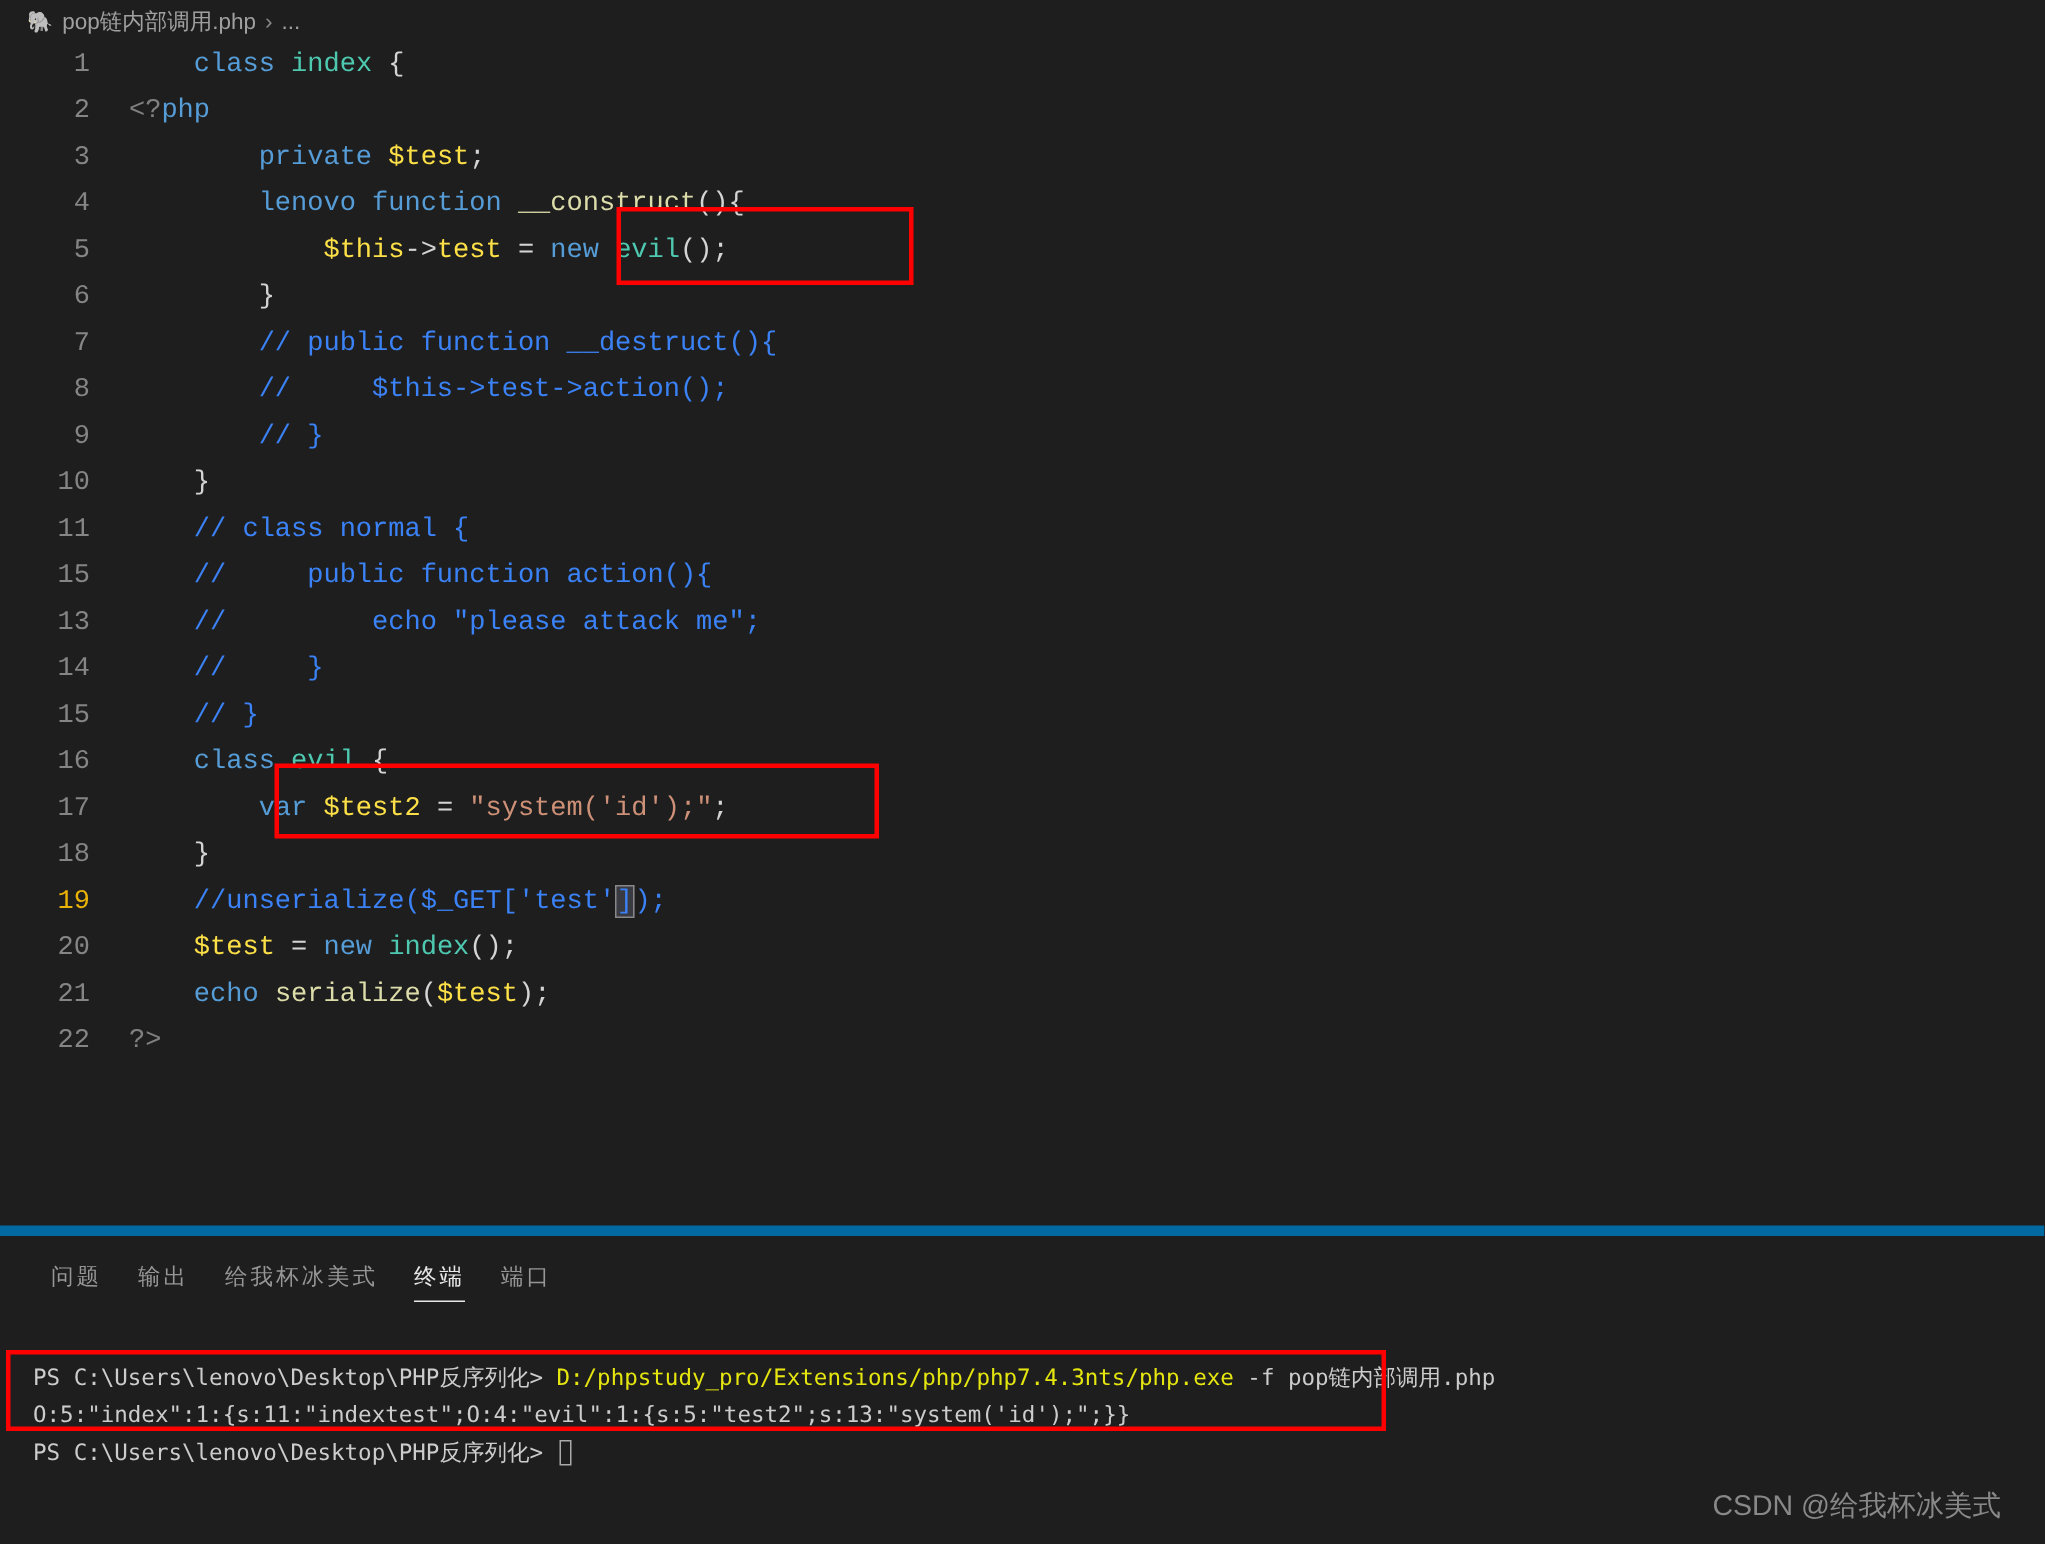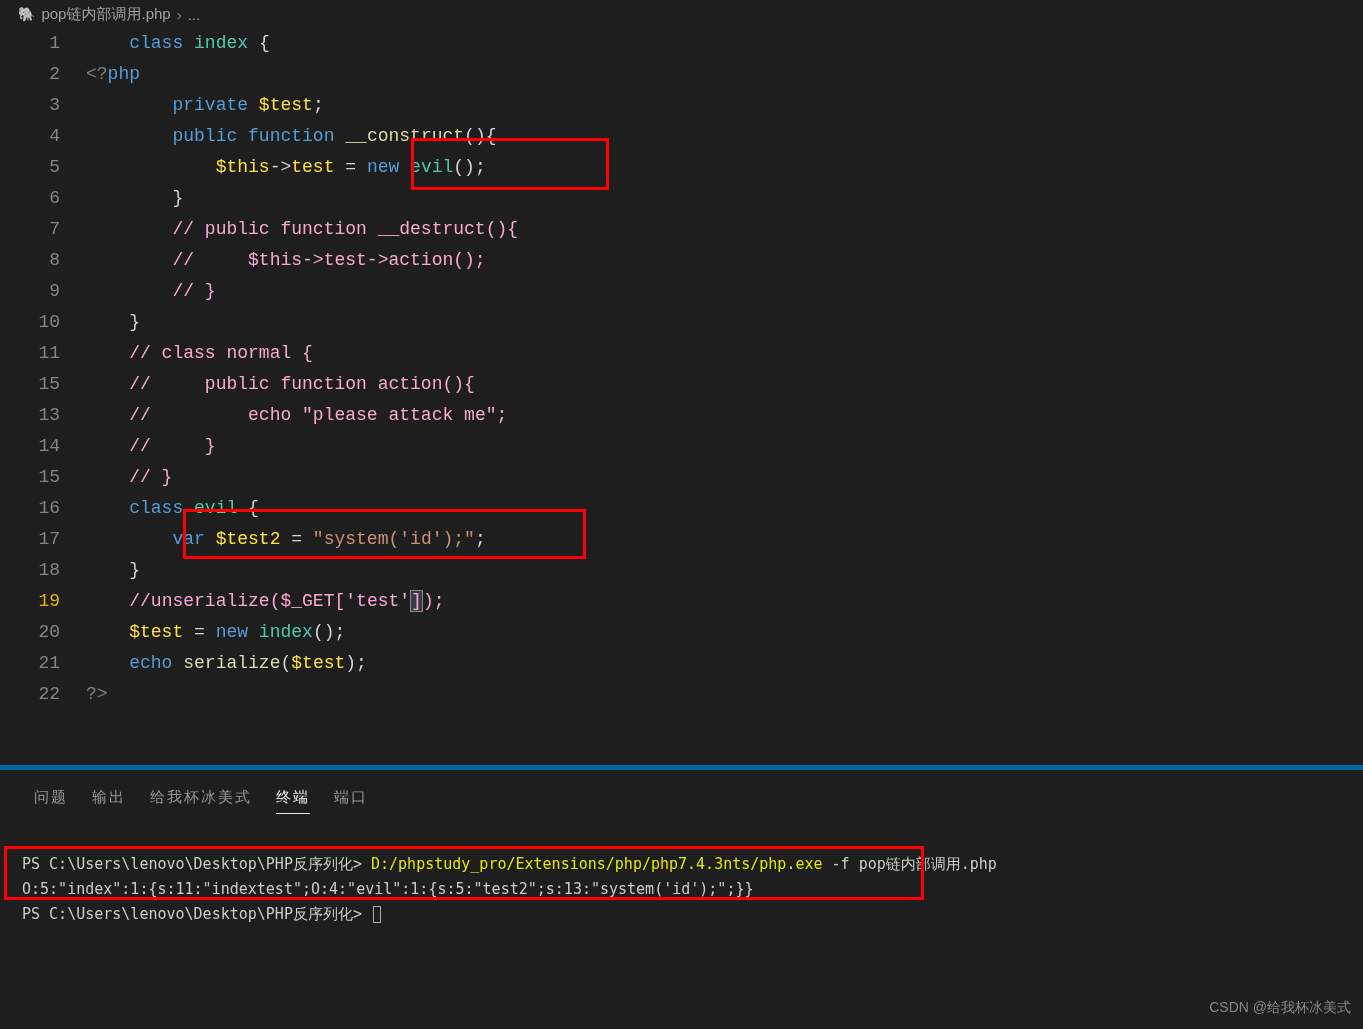--- a/index.html
+++ b/index.html
@@ -42,39 +42,39 @@
   flex: 1;
   position: relative;
 }
 .line { height: 31px; white-space: pre; }
 .c-tag { color: #808080; }
 .c-kw { color: #569cd6; }
 .c-cls { color: #4ec9b0; }
 .c-fn { color: #dcdcaa; }
 .c-var { color: #fde047; }
 .c-str { color: #ce9178; }
-.c-cmt { color: #f9a8d4; }
+.c-cmt { color: #3b82f6; }
 .c-pun { color: #d4d4d4; }
 .c-op { color: #d4d4d4; }
 .redbox {
   position: absolute;
   border: 3px solid #ff0000;
   pointer-events: none;
 }
 .cursor-bracket {
   background: rgba(100,100,120,0.4);
   border: 1px solid #888;
 }
 .panel {
   position: absolute;
   bottom: 0;
   left: 0;
   right: 0;
-  height: 264px;
-  border-top: 5px solid #0369a1;
+  height: 212px;
+  border-top: 7px solid #0369a1;
 }
 .tabs {
   display: flex;
   gap: 24px;
   padding: 18px 34px 0 34px;
   font-family: -apple-system, 'Segoe UI', 'Microsoft YaHei', sans-serif;
   font-size: 15px;
   color: #969696;
 }
 .tabs .tab { padding-bottom: 6px; cursor: pointer; letter-spacing: 2px; }
@@ -91,24 +91,24 @@
 .term-cursor {
   display: inline-block;
   width: 8px;
   height: 17px;
   border: 1px solid #aaa;
   vertical-align: middle;
   margin-left: 2px;
 }
 .watermark {
   position: absolute;
-  right: 12px;
+  right: 29px;
   bottom: 12px;
   font-family: -apple-system, 'Segoe UI', 'Microsoft YaHei', sans-serif;
-  font-size: 14px;
+  font-size: 19px;
   color: #888;
 }
 </style>
 </head>
 <body>
 
 <div class="breadcrumb">
   <span class="elephant">🐘</span>
   <span>pop链内部调用.php</span>
   <span class="sep">›</span>
@@ -137,21 +137,21 @@
     <div class="ln">18</div>
     <div class="ln current">19</div>
     <div class="ln">20</div>
     <div class="ln">21</div>
     <div class="ln">22</div>
   </div>
   <div class="code">
     <div class="line">    <span class="c-kw">class</span> <span class="c-cls">index</span> <span class="c-pun">{</span></div>
     <div class="line"><span class="c-tag">&lt;?</span><span class="c-kw">php</span></div>
     <div class="line">        <span class="c-kw">private</span> <span class="c-var">$test</span><span class="c-pun">;</span></div>
-    <div class="line">        <span class="c-kw">public</span> <span class="c-kw">function</span> <span class="c-fn">__construct</span><span class="c-pun">()</span><span class="c-pun">{</span></div>
+    <div class="line">        <span class="c-kw">lenovo</span> <span class="c-kw">function</span> <span class="c-fn">__construct</span><span class="c-pun">()</span><span class="c-pun">{</span></div>
     <div class="line">            <span class="c-var">$this</span><span class="c-op">-&gt;</span><span class="c-var">test</span><span class="c-op"> = </span><span class="c-kw">new</span> <span class="c-cls">evil</span><span class="c-pun">()</span><span class="c-pun">;</span></div>
     <div class="line">        <span class="c-pun">}</span></div>
     <div class="line">        <span class="c-cmt">// public function __destruct(){</span></div>
     <div class="line">        <span class="c-cmt">//     $this-&gt;test-&gt;action();</span></div>
     <div class="line">        <span class="c-cmt">// }</span></div>
     <div class="line">    <span class="c-pun">}</span></div>
     <div class="line">    <span class="c-cmt">// class normal {</span></div>
     <div class="line">    <span class="c-cmt">//     public function action(){</span></div>
     <div class="line">    <span class="c-cmt">//         echo "please attack me";</span></div>
     <div class="line">    <span class="c-cmt">//     }</span></div>

